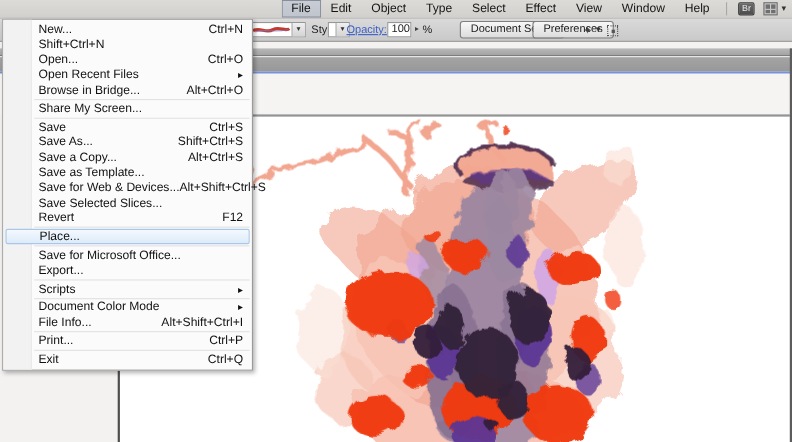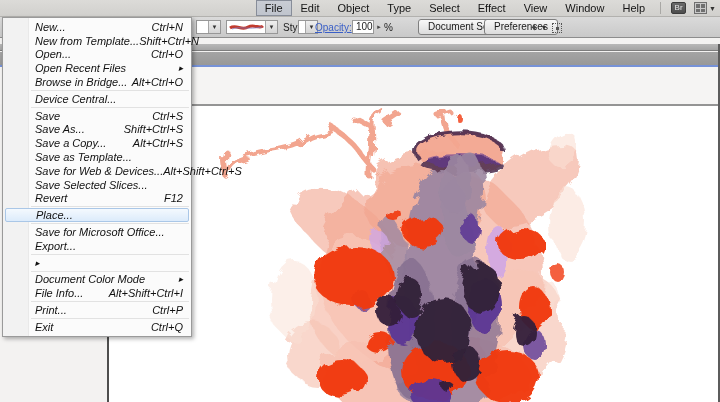--- a/index.html
+++ b/index.html
@@ -62,23 +62,23 @@
   .artboard { position:absolute; left:109px; top:68px; right:2px; bottom:0;
     background:#ffffff; }
   .artboard-leftline { position:absolute; left:107px; top:68px; width:2px; bottom:0;
     background:#4e4e4e; }
   .win-right-edge { position:absolute; right:0; top:6px; width:2px; bottom:0;
     background:#5c5c5c; }
   #artwork-svg { position:absolute; left:0; top:0; width:720px; height:364px;
     pointer-events:none; }
 
   
-  #file-menu { position:absolute; left:2px; top:17px; width:190px;
+  #file-menu { position:absolute; left:2px; top:17px; width:228px;
     background:#fbfbfb; border:1px solid #9a9a9a;
-    box-shadow:2px 2px 4px rgba(0,0,0,.3); padding:2px 0; z-index:40;font-style:italic; }
+    box-shadow:2px 2px 4px rgba(0,0,0,.3); padding:2px 0; z-index:40; }
   #file-menu .gutter { position:absolute; left:0; top:0; bottom:0; width:26px;
     background:#f2f2f2; border-right:1px solid #e9e9e9; }
   .menu-item { position:relative; display:flex; align-items:center; height:13.8px;
     padding:0 8px 0 32px; font-size:11px; color:#111; cursor:default; }
   .menu-item .lab { flex:1; white-space:nowrap; }
   .menu-item .sc { white-space:nowrap; text-align:right; color:#111; }
   .menu-item .sub { font-size:9px; }
   .menu-item.hl { margin:0 2px; padding:0 6px 0 30px; border:1px solid #aac7e7;
     border-radius:2px; background:linear-gradient(#f4f9fe,#dcebfb); }
   .menu-sep { height:1px; background:#e2e2e2; margin:1px 2px 1px 28px; }
@@ -265,38 +265,37 @@
 </div>
 
 <div id="file-menu">
   <div class="gutter"></div>
   <div style="position:relative;">
       <div class="menu-item">
         <span class="lab">New...</span>
         <span class="sc">Ctrl+N</span>
       </div>
       <div class="menu-item">
-        <span class="lab">New from Template...</span>
         <span class="sc">Shift+Ctrl+N</span>
       </div>
       <div class="menu-item">
         <span class="lab">Open...</span>
         <span class="sc">Ctrl+O</span>
       </div>
       <div class="menu-item">
         <span class="lab">Open Recent Files</span>
         <span class="sc sub">▸</span>
       </div>
       <div class="menu-item">
         <span class="lab">Browse in Bridge...</span>
         <span class="sc">Alt+Ctrl+O</span>
       </div>
       <div class="menu-sep"></div>
       <div class="menu-item">
-        <span class="lab">Device Central...</span>
+        <span class="lab">Share My Screen...</span>
         <span class="sc"></span>
       </div>
       <div class="menu-sep"></div>
       <div class="menu-item">
         <span class="lab">Save</span>
         <span class="sc">Ctrl+S</span>
       </div>
       <div class="menu-item">
         <span class="lab">Save As...</span>
         <span class="sc">Shift+Ctrl+S</span>
@@ -330,20 +329,21 @@
       <div class="menu-item">
         <span class="lab">Save for Microsoft Office...</span>
         <span class="sc"></span>
       </div>
       <div class="menu-item">
         <span class="lab">Export...</span>
         <span class="sc"></span>
       </div>
       <div class="menu-sep"></div>
       <div class="menu-item">
+        <span class="lab">Scripts</span>
         <span class="sc sub">▸</span>
       </div>
       <div class="menu-sep"></div>
       <div class="menu-item">
         <span class="lab">Document Color Mode</span>
         <span class="sc sub">▸</span>
       </div>
       <div class="menu-item">
         <span class="lab">File Info...</span>
         <span class="sc">Alt+Shift+Ctrl+I</span>

